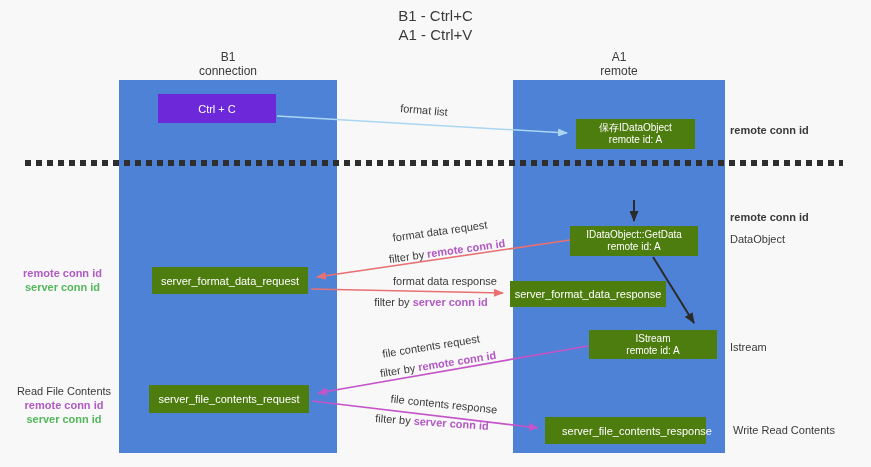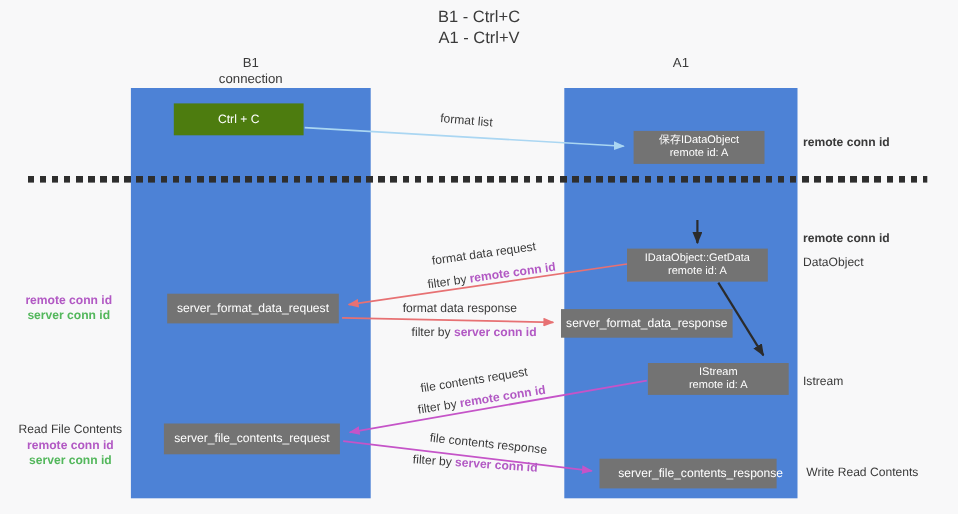--- a/index.html
+++ b/index.html
@@ -8,22 +8,22 @@
     font-family:"Liberation Sans",sans-serif;overflow:hidden;color:#3a3a3a;
   }
   .title{position:absolute;left:0;top:6px;width:871px;text-align:center;
     font-size:15px;line-height:19px;color:#3a3a3a;}
   .col-header{position:absolute;text-align:center;font-size:12px;line-height:14px;color:#3a3a3a;}
   .column{position:absolute;top:80px;height:373px;background:#4d82d6;}
   .dashline{position:absolute;left:25px;top:160px;width:818px;height:6px;
     background:repeating-linear-gradient(90deg,#2e2e2e 0 6px,transparent 6px 11px);}
   .node{position:absolute;display:flex;flex-direction:column;align-items:center;
     justify-content:center;color:#fff;text-align:center;box-sizing:border-box;}
-  .node.orange{background:#737373;}
-  .node.green{background:#4d7c0f;}
+  .node.orange{background:#4d7c0f;}
+  .node.green{background:#6d28d9;}
   .node .l2{font-size:10px;line-height:12px;}
   .node.single{font-size:11px;}
   .flow-label{position:absolute;white-space:nowrap;font-size:11px;color:#3a3a3a;
     transform:translate(-50%,-50%) rotate(var(--r,0deg));}
   .flow-label .pre{margin-right:3px;}
   .purple{color:#b259c4;font-weight:bold;}
   .greentx{color:#53b75c;font-weight:bold;}
   .side-label{position:absolute;white-space:nowrap;font-size:11px;color:#3a3a3a;}
   .side-group{position:absolute;text-align:center;font-size:11px;line-height:14px;white-space:nowrap;}
   svg.arrows{position:absolute;left:0;top:0;pointer-events:none;}
@@ -37,20 +37,21 @@
     <div>B1 - Ctrl+C</div>
     <div>A1 - Ctrl+V</div>
   </div>
 
   <div class="col-header" style="left:119px;top:50px;width:218px;">
     <div>B1</div>
     <div>connection</div>
   </div>
   <div class="col-header" style="left:513px;top:50px;width:212px;">
     <div>A1</div>
+    <div>remote</div>
   </div>
 
   <div class="column" style="left:119px;width:218px;"></div>
   <div class="column" style="left:513px;width:212px;"></div>
 
   <div class="dashline"></div>
 
   <svg class="arrows" width="871" height="467">
     <defs>
       <marker id="m-blue" viewBox="0 0 10 8" refX="9" refY="4" markerWidth="10" markerHeight="8" markerUnits="userSpaceOnUse" orient="auto">
@@ -111,21 +112,21 @@
     <span>server_file_contents_response</span>
   </div>
 
   <div class="flow-label" style="left:424px;top:110px;--r:5deg;">format list</div>
 
   <div class="flow-label" style="left:440px;top:231px;--r:-8deg;">format data request</div>
   <div class="flow-label" style="left:447px;top:251px;--r:-8deg;">
     <span class="pre">filter by</span><span class="purple">remote conn id</span>
   </div>
 
-  <div class="flow-label" style="left:418px;top:281px;">format data response</div>
+  <div class="flow-label" style="left:445px;top:281px;">format data response</div>
   <div class="flow-label" style="left:431px;top:302px;">
     <span class="pre">filter by</span><span class="purple">server conn id</span>
   </div>
 
   <div class="flow-label" style="left:431px;top:346px;--r:-9deg;">file contents request</div>
   <div class="flow-label" style="left:438px;top:364px;--r:-9deg;">
     <span class="pre">filter by</span><span class="purple">remote conn id</span>
   </div>
 
   <div class="flow-label" style="left:444px;top:404px;--r:6deg;">file contents response</div>

